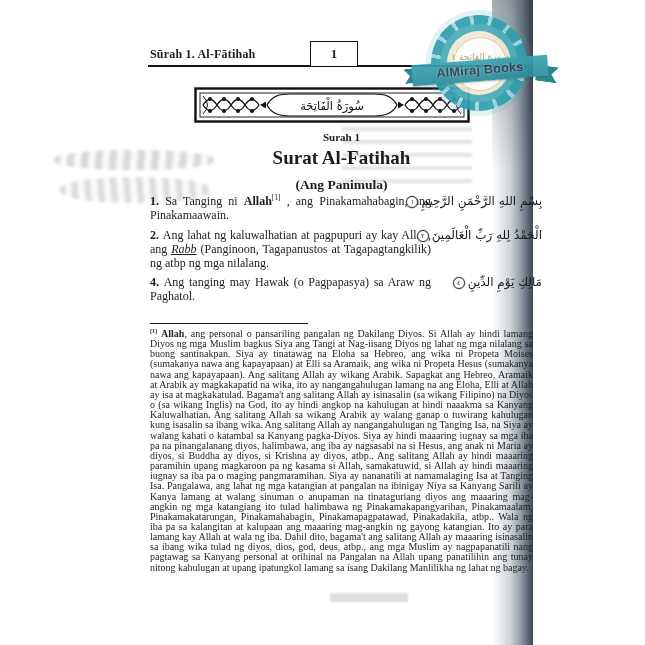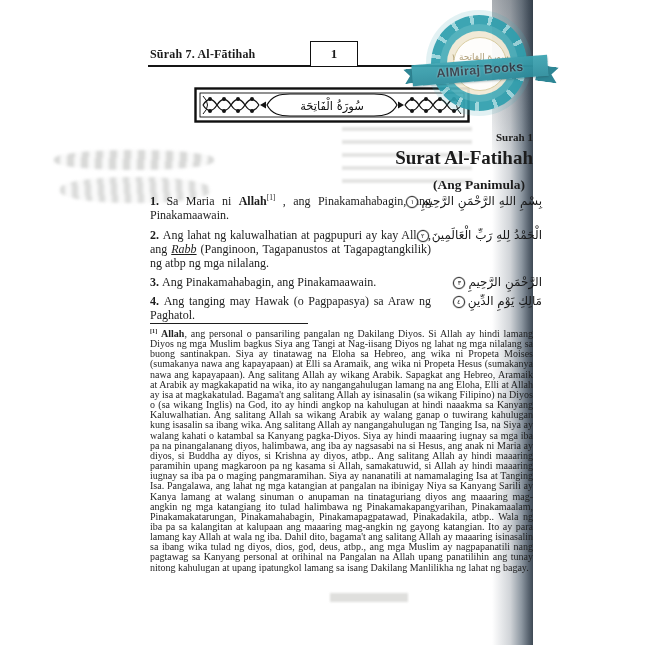--- a/index.html
+++ b/index.html
@@ -41,21 +41,21 @@
   .running-title{position:absolute;left:0;top:7px;font-weight:bold;font-size:12px;letter-spacing:.2px;}
   .pagenum-box{
     position:absolute;left:160px;top:1px;width:46px;height:24px;
     border:1.8px solid #111;background:#fff;z-index:2;
     text-align:center;line-height:24px;font-weight:bold;font-size:13px;
   }
   .header-rule{position:absolute;left:-2px;right:0;top:25px;height:1.6px;background:#151515;}
   
   .ornament{position:absolute;left:44px;top:47px;width:276px;height:36px;}
   
-  .titles{position:absolute;left:0;top:91px;width:100%;text-align:right;}
+  .titles{position:absolute;left:0;top:91px;width:100%;text-align:center;}
   .t1{font-size:11px;font-weight:bold;margin:0 0 4px 0;}
   .t2{font-size:19px;font-weight:bold;margin:0 0 3px 0;}
   .t3{font-size:13.5px;font-weight:bold;margin:8px;}
   
   .verses{position:absolute;left:0;top:154px;width:100%;}
   .verse-row{display:flex;align-items:flex-start;}
   .verse-row.m1{margin-bottom:6px;}
   .verse-row.m2{margin-bottom:5px;}
   .verse-row.m3{margin-bottom:4px;}
   .vtxt{width:281px;font-size:12px;line-height:14px;text-align:justify;margin:0;}
@@ -123,21 +123,21 @@
 <div class="spine-top"></div>
 
 <div class="ghost g1"></div>
 <div class="ghost g2"></div>
 <div class="ghost g3"></div>
 <div class="ghost g4"></div>
 
 <div class="content">
 
   <div class="running-header">
-    <span class="running-title">Sūrah 7. Al-Fātihah</span>
+    <span class="running-title">Sūrah 1. Al-Fātihah</span>
     <div class="pagenum-box">
       <span>1</span>
     </div>
     <div class="header-rule"></div>
   </div>
 
   <div class="ornament">
     <svg width="276" height="36" viewBox="0 0 276 36">
       <rect x="1.5" y="1.5" width="273" height="33" fill="#ffffff" stroke="#0f0f0f" stroke-width="2.4"></rect>
       <rect x="6" y="6" width="264" height="24" fill="none" stroke="#0f0f0f" stroke-width="0.9"></rect>
@@ -183,33 +183,29 @@
   </div>
 
   <div class="titles">
     <p class="t1">Surah 1</p>
     <p class="t2">Surat Al-Fatihah</p>
     <p class="t3">(Ang Panimula)</p>
   </div>
 
   <div class="verses" id="verses">
   <div class="verse-row m1">
-    <p class="vtxt"><span class="vnum">1. </span><span class="vsegs"><span>Sa Maria ni </span><span class="bb">Allah</span><sup>[1]</sup><span> , ang Pinakamahabagin, ang Pinakamaawain.</span></span></p>
+    <p class="vtxt"><span class="vnum">1. </span><span class="vsegs"><span>Sa Tanging ni </span><span class="bb">Allah</span><sup>[1]</sup><span> , ang Pinakamahabagin, ang Pinakamaawain.</span></span></p>
     <div class="varab" dir="rtl"><span class="atext">بِسْمِ اللهِ الرَّحْمَنِ الرَّحِيمِ</span><span class="ayah"><span class="ayah-digit">١</span></span></div>
   </div>
 
   <div class="verse-row m2">
     <p class="vtxt"><span class="vnum">2. </span><span class="vsegs"><span>Ang lahat ng kaluwalhatian at pagpupuri ay kay Allah, ang </span><span class="ii">Rabb</span><span> (Panginoon, Tagapanustos at Tagapagtangkilik) ng atbp ng mga nilalang.</span></span></p>
     <div class="varab" dir="rtl"><span class="atext">الْحَمْدُ لِلهِ رَبِّ الْعَالَمِينَ</span><span class="ayah"><span class="ayah-digit">٢</span></span></div>
   </div>
 
-  <div class="verse-row m3">
-    <p class="vtxt"><span class="vnum">3. </span><span class="vsegs"><span>Ang Pinakamahabagin, ang Pinakamaawain.</span></span></p>
-    <div class="varab" dir="rtl"><span class="atext">الرَّحْمَنِ الرَّحِيمِ</span><span class="ayah"><span class="ayah-digit">٣</span></span></div>
-  </div>
 
   <div class="verse-row">
     <p class="vtxt"><span class="vnum">4. </span><span class="vsegs"><span>Ang tanging may Hawak (o Pagpapasya) sa Araw ng Paghatol.</span></span></p>
     <div class="varab" dir="rtl"><span class="atext">مَالِكِ يَوْمِ الدِّينِ</span><span class="ayah"><span class="ayah-digit">٤</span></span></div>
   </div>
 </div>
 
   <div class="fn-rule"></div>
   <p class="footnote" id="fnsegs"><sup class="bb">[1]</sup><span> </span><span class="bb">Allah</span><span>, ang personal o pansariling pangalan ng Dakilang Diyos. Si Allah ay hindi lamang Diyos ng mga Muslim bagkus Siya ang Tangi at Nag-iisang Diyos ng lahat ng mga nilalang sa buong santinakpan. Siya ay tinatawag na Eloha sa Hebreo, ang wika ni Propeta Moises (sumakanya nawa ang kapayapaan) at Elli sa Aramaik, ang wika ni Propeta Hesus (sumakanya nawa ang kapayapaan). Ang salitang Allah ay wikang Arabik. Sapagkat ang Hebreo, Aramaik at Arabik ay magkakapatid na wika, ito ay nangangahulugan lamang na ang Eloha, Elli at Allah ay isa at magkakatulad. Bagama't ang salitang Allah ay isinasalin (sa wikang Filipino) na Diyos o (sa wikang Inglis) na God, ito ay hindi angkop na kahulugan at hindi naaakma sa Kanyang Kaluwalhatian. Ang salitang Allah sa wikang Arabik ay walang ganap o tuwirang kahulugan kung isasalin sa ibang wika. Ang salitang Allah ay nangangahulugan ng Tanging Isa, na Siya ay walang kahati o katambal sa Kanyang pagka-Diyos. Siya ay hindi maaaring iugnay sa mga iba pa na pinangalanang diyos, halimbawa, ang iba ay nagsasabi na si Hesus, ang anak ni Maria ay diyos, si Buddha ay diyos, si Krishna ay diyos, atbp.. Ang salitang Allah ay hindi maaaring paramihin upang magkaroon pa ng kasama si Allah, samakatuwid, si Allah ay hindi maaaring iugnay sa iba pa o maging pangmaramihan. Siya ay nananatili at namamalaging Isa at Tanging Isa. Pangalawa, ang lahat ng mga katangian at pangalan na ibinigay Niya sa Kanyang Sarili ay Kanya lamang at walang sinuman o anupaman na tinataguriang diyos ang maaaring mag-angkin ng mga katangiang ito tulad halimbawa ng Pinakamakapangyarihan, Pinakamaalam, Pinakamakatarungan, Pinakamahabagin, Pinakamapagpatawad, Pinakadakila, atbp.. Wala ng iba pa sa kalangitan at kalupaan ang maaaring mag-angkin ng gayong katangian. Ito ay para lamang kay Allah at wala ng iba. Dahil dito, bagama't ang salitang Allah ay maaaring isinasalin sa ibang wika tulad ng diyos, dios, god, deus, atbp., ang mga Muslim ay nagpapanatili nang pagtawag sa Kanyang personal at orihinal na Pangalan na Allah upang panatilihin ang tunay nitong kahulugan at upang ipatungkol lamang sa isang Dakilang Manlilikha ng lahat ng bagay.</span></p>
 

